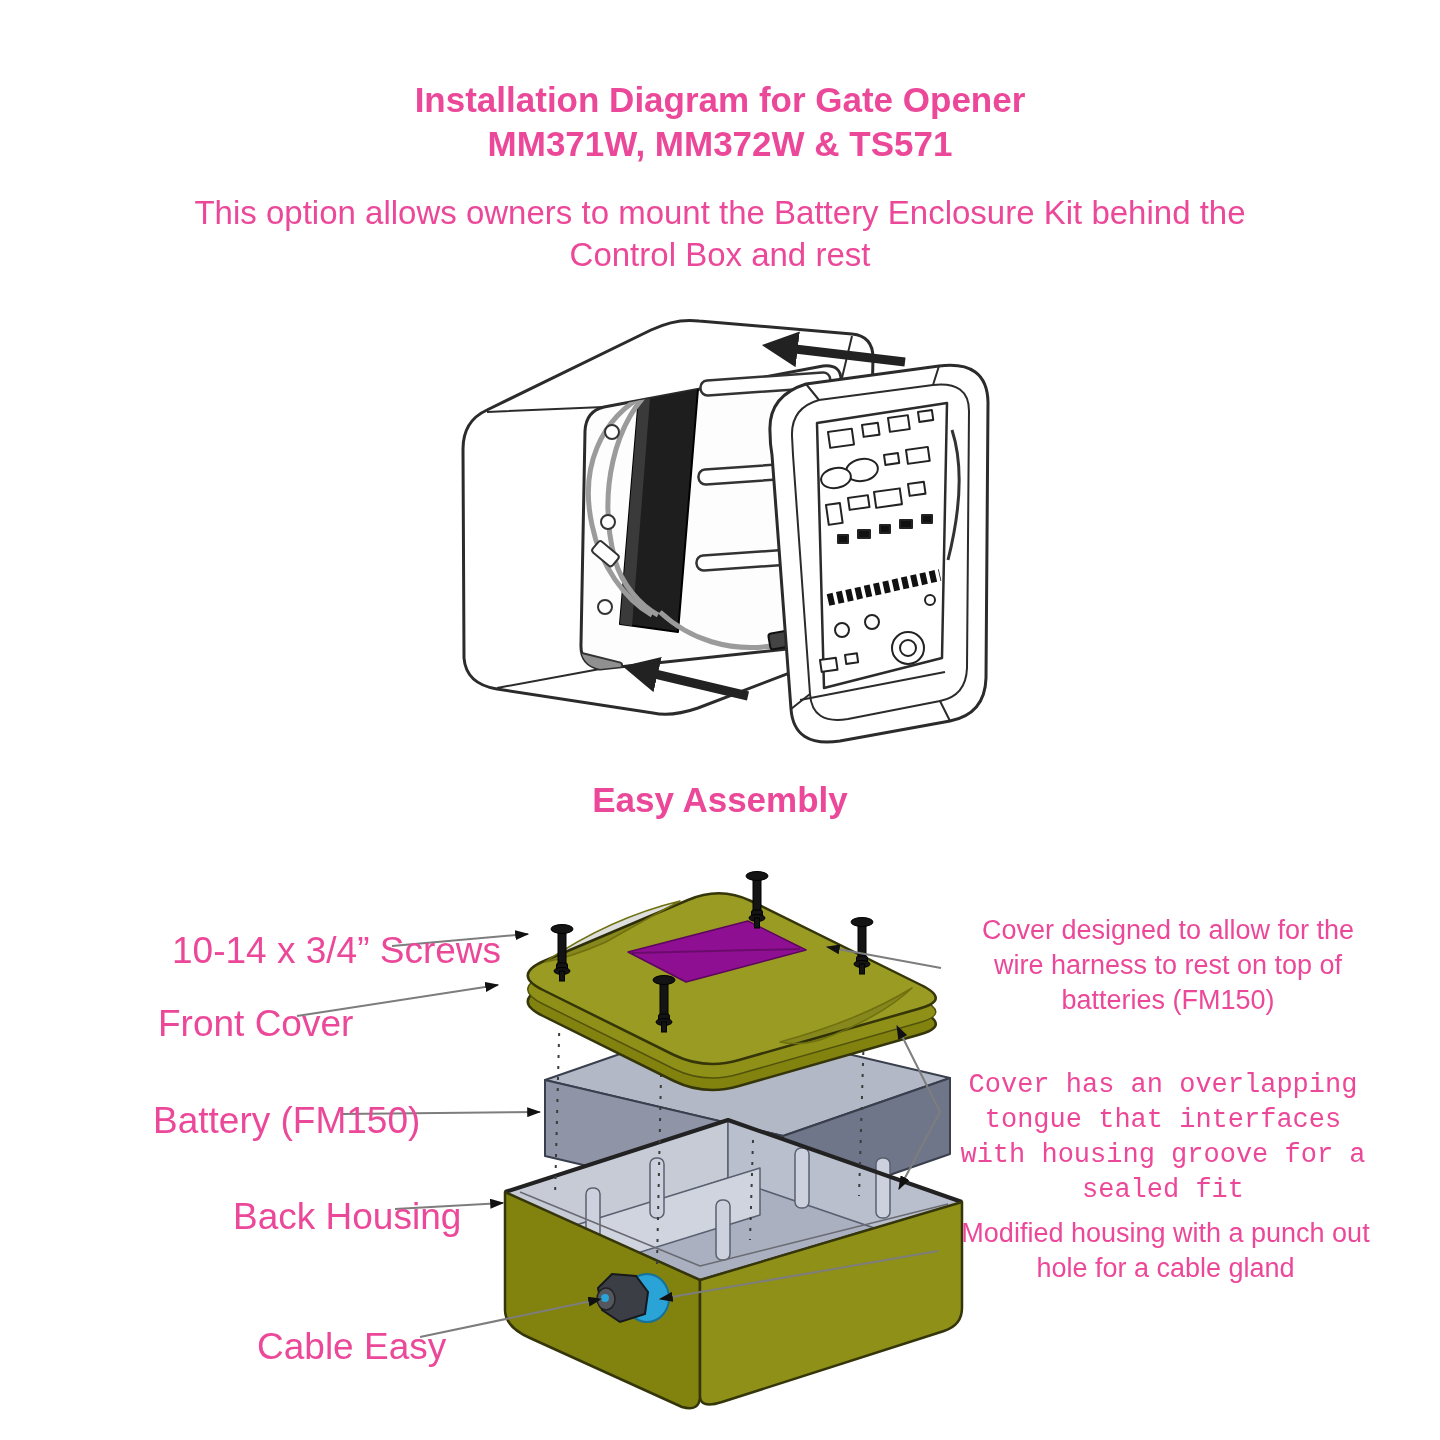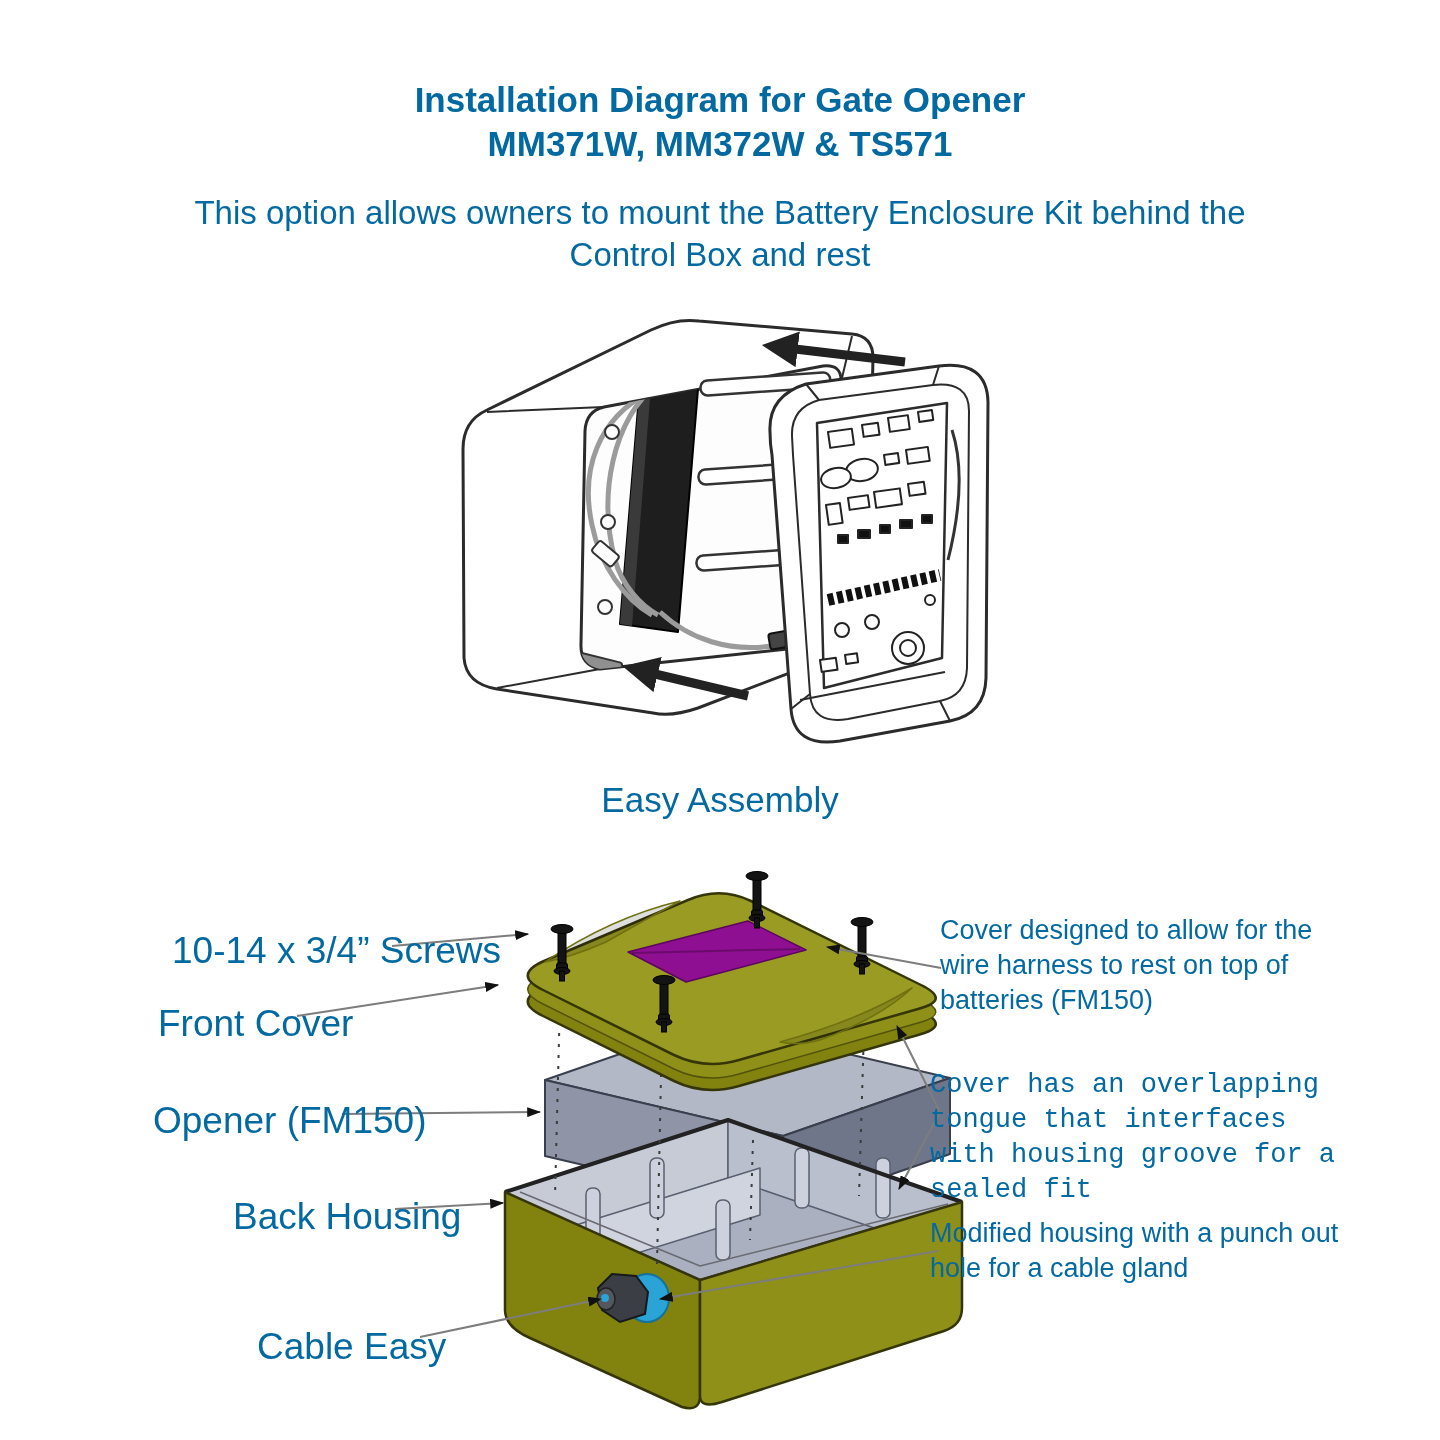--- a/index.html
+++ b/index.html
@@ -1,36 +1,36 @@
 <!DOCTYPE html>
 <html style="--olive: #9a9b22; --olive-mid: #8f9018; --olive-dark: #82830f; --purple: #8e0f91; --battery-top: #b3b8c6; --battery-front: #8f95a6; --battery-side: #70768a; --interior: #aab0c0; --interior-light: #c6cbd6; --gland-blue: #2aa3d6; --gland-dark: #3c3e45; --line: #2b2b2b; --leader: #7d7d7d;"><head>
 <meta charset="utf-8">
 <style>
   html,body{margin:0;padding:0;background:#fff;}
   .page{
     position:relative;width:1440px;height:1440px;background:#fff;overflow:hidden;
-    font-family:"Liberation Sans", sans-serif;color:#0369a1;
+    font-family:"Liberation Sans", sans-serif;color:#ec4899;
   }
   .title{
     position:absolute;top:78px;left:0;width:1440px;text-align:center;
     font-size:35px;font-weight:bold;line-height:44px;
   }
   .subtitle{
     position:absolute;top:192px;left:0;width:1440px;text-align:center;
     font-size:33px;font-weight:normal;line-height:42px;
   }
   .section-heading{
     position:absolute;top:780px;left:0;width:1440px;text-align:center;
-    font-size:35px;font-weight:normal;
+    font-size:35px;font-weight:bold;
   }
   .part-label{
     position:absolute;font-size:37px;white-space:nowrap;
   }
   .note-label{
-    position:absolute;font-size:27px;line-height:35px;text-align:left;
+    position:absolute;font-size:27px;line-height:35px;text-align:center;margin-left:28px;
   }
   svg.art{position:absolute;left:0;top:0;width:1440px;height:1440px;}
 </style>
 </head>
 <body>
 
 <div class="page">
 
   <div class="title">
     <span>Installation Diagram for Gate Opener</span><br>
@@ -226,21 +226,21 @@
         <line x1="420" y1="1337" x2="601" y2="1299" marker-end="url(#sarrow)"></line>
         <line x1="941" y1="968" x2="827" y2="947" marker-end="url(#sarrow)"></line>
         <polyline points="897,1026 940,1112 899,1189" marker-start="url(#sarrow)" marker-end="url(#sarrow)"></polyline>
         <line x1="938" y1="1251" x2="660" y2="1299" marker-end="url(#sarrow)"></line>
       </g>
     </g>
   </svg>
 
   <div class="part-label" style="left:172px;top:930px;">10-14 x 3/4” Screws</div>
   <div class="part-label" style="left:158px;top:1003px;">Front Cover</div>
-  <div class="part-label" style="left:153px;top:1100px;">Opener (FM150)</div>
+  <div class="part-label" style="left:153px;top:1100px;">Battery (FM150)</div>
   <div class="part-label" style="left:233px;top:1196px;">Back Housing</div>
   <div class="part-label" style="left:257px;top:1326px;">Cable Easy</div>
 
   <div class="note-label" style="left:940px;top:913px;width:400px;">Cover designed to allow for the wire harness to rest on top of batteries (FM150)</div>
   <div class="note-label" style="left:930px;top:1068px;width:410px;font-family:Liberation Mono, monospace;">Cover has an overlapping tongue that interfaces with housing groove for a sealed fit</div>
   <div class="note-label" style="left:930px;top:1216px;width:415px;">Modified housing with a punch out hole for a cable gland</div>
 
 </div>
 
 </body></html>

